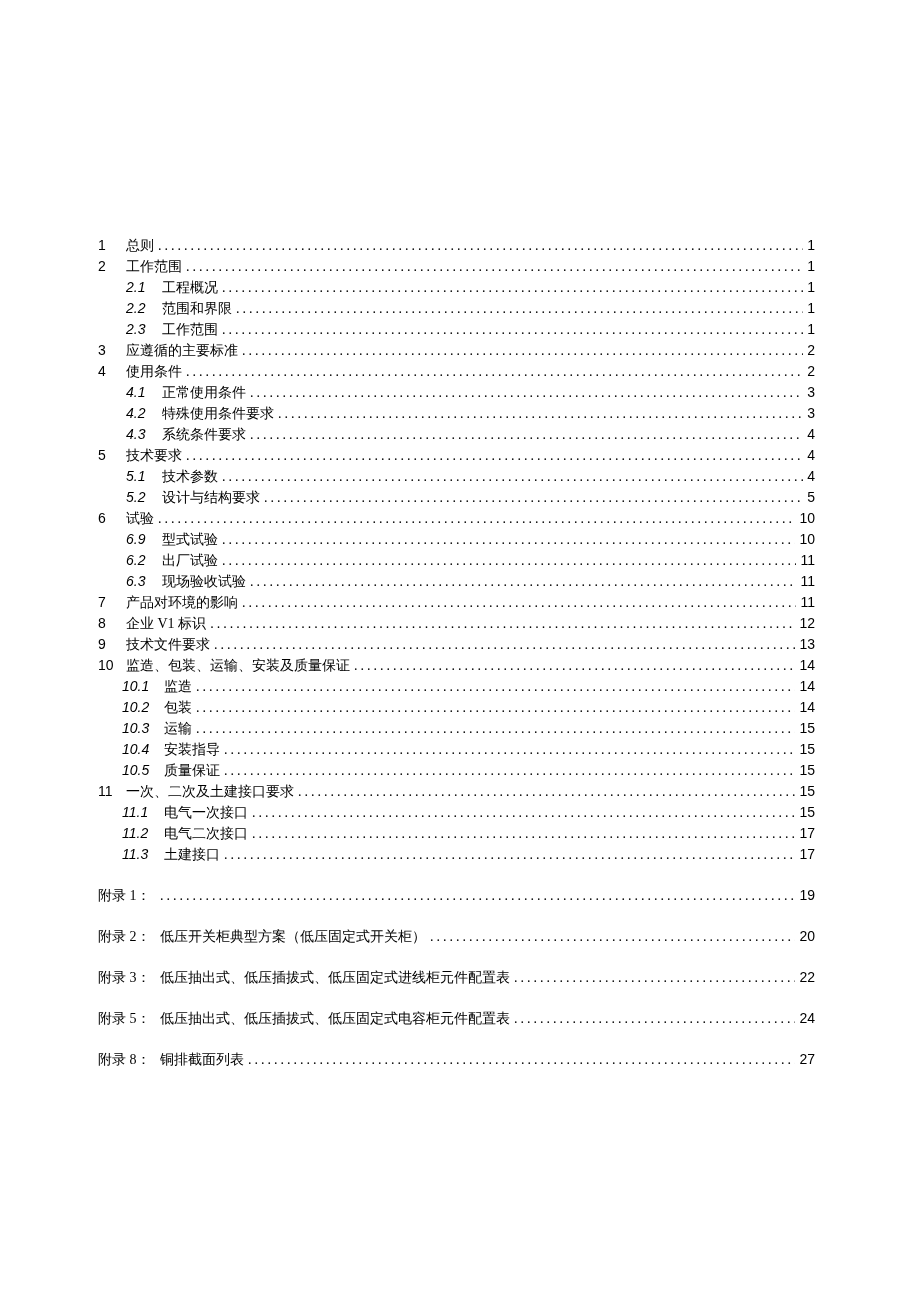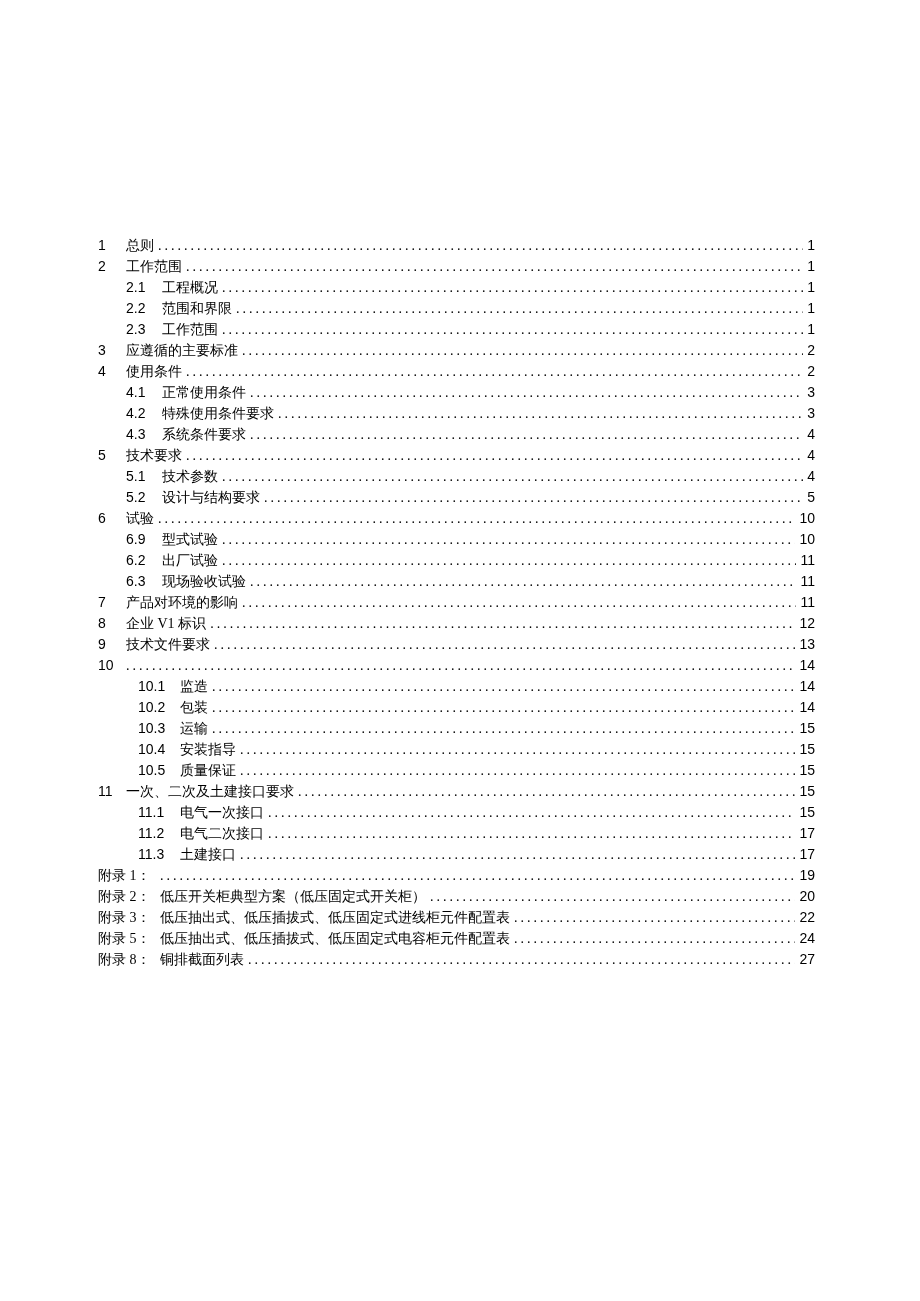--- a/index.html
+++ b/index.html
@@ -26,23 +26,24 @@
   .toc-num {
     flex: 0 0 auto;
     min-width: 28px;
     font-family: Arial, "Helvetica Neue", sans-serif;
   }
   .toc-sub {
     flex: 0 0 auto;
     margin-left: 28px;
     min-width: 36px;
     font-family: Arial, "Helvetica Neue", sans-serif;
+    font-style: italic;
   }
   .toc-sub.wide {
-    margin-left: 40px;
+    margin-left: 24px;
     min-width: 42px;
   }
   .toc-title {
     flex: 0 0 auto;
     padding-right: 4px;
   }
   .toc-leader {
     flex: 1 1 auto;
     overflow: hidden;
     letter-spacing: 3px;
@@ -53,20 +54,21 @@
     content: "..................................................................................................................................................................................................";
   }
   .toc-page {
     flex: 0 0 auto;
     padding-left: 4px;
     font-family: Arial, "Helvetica Neue", sans-serif;
   }
   .appendix-num {
     flex: 0 0 auto;
     min-width: 62px;
+    margin-top: 20px;
   }
 </style>
 </head>
 <body>
 
 <div class="page">
   <div id="toc-container">
       <div class="toc-row">
         <span class="toc-num">1</span>
         <span class="toc-title">总则</span>
@@ -182,20 +184,21 @@
         <span class="toc-page">12</span>
       </div>
       <div class="toc-row">
         <span class="toc-num">9</span>
         <span class="toc-title">技术文件要求</span>
         <span class="toc-leader"></span>
         <span class="toc-page">13</span>
       </div>
       <div class="toc-row">
         <span class="toc-num">10</span>
+        <span class="toc-title">监造、包装、运输、安装及质量保证</span>
         <span class="toc-leader"></span>
         <span class="toc-page">14</span>
       </div>
       <div class="toc-row">
         <span class="toc-sub wide">10.1</span>
         <span class="toc-title">监造</span>
         <span class="toc-leader"></span>
         <span class="toc-page">14</span>
       </div>
       <div class="toc-row">

